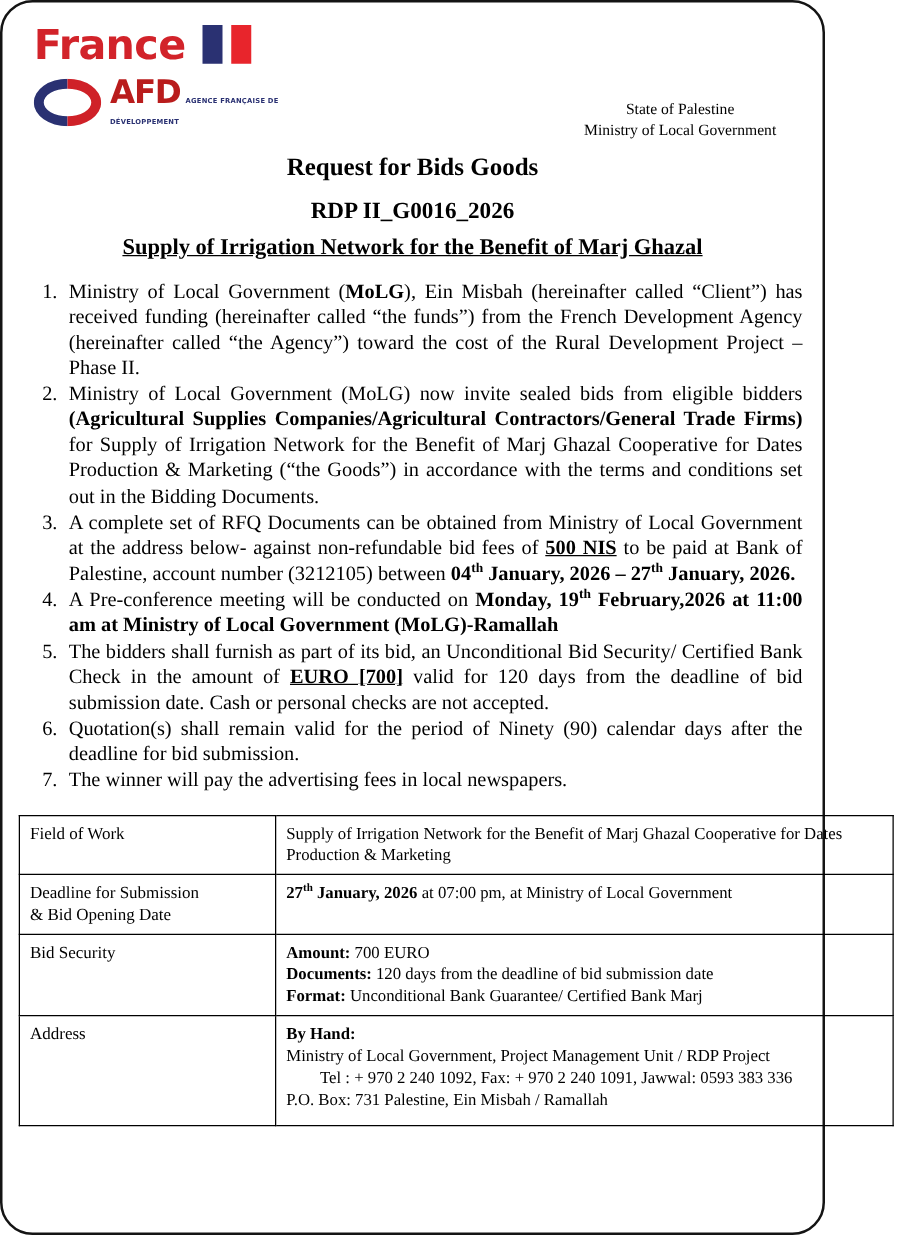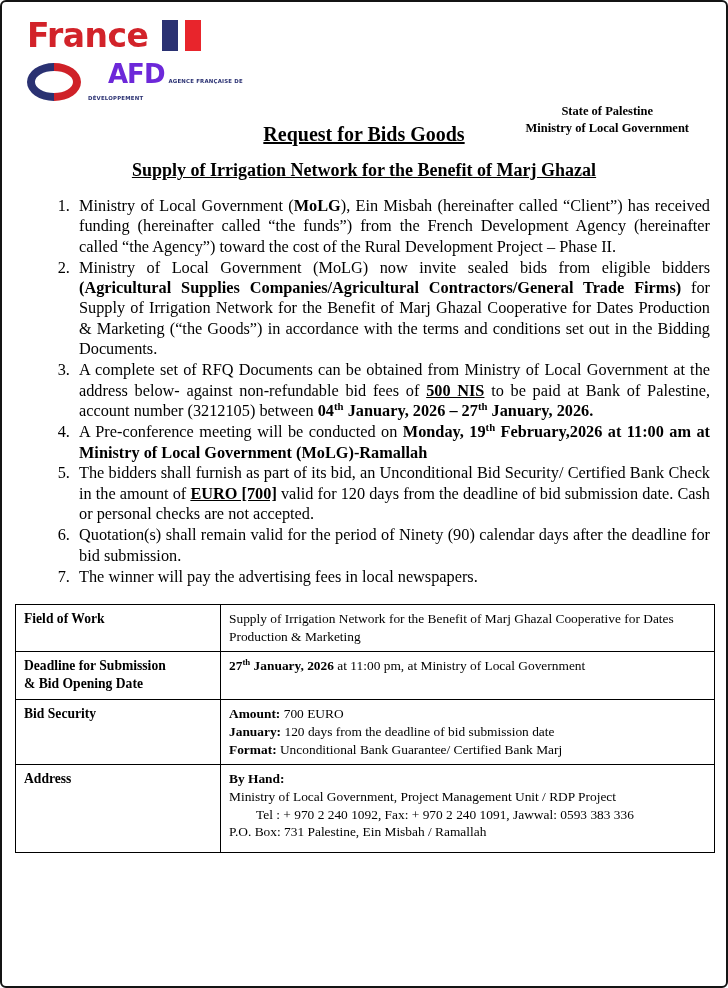--- a/index.html
+++ b/index.html
@@ -9,24 +9,24 @@
   }
   body {
     width: 728px; height: 988px;
     font-family: "Liberation Serif", "DejaVu Serif", serif;
     color: #000000;
     overflow: hidden;
   }
 
   .page {
     position: relative;
-    width: 728px; height: 988px;
+    width: 660px; height: 988px;
     background: #ffffff;
     border: 2.5px solid #141414;
-    border-radius: 6px;
+    border-radius: 26px;
     padding: 9px 13px 0 13px;
   }
 
   
   .header {
     position: relative;
     height: 110px;
   }
   .logo-block {
     position: absolute;
@@ -86,47 +86,45 @@
   .afd-ring .left i  { left: 0; }
   .afd-ring .right { left: 27px; color: #cf2128; }
   .afd-ring .right i { left: -27px; }
 
   .afd-text { line-height: 1; }
   .afd-name {
     font-family: "DejaVu Sans", sans-serif;
     font-weight: 700;
     font-size: 26px;
     letter-spacing: -1px;
-    color: #6d28d9;
+    color: #b91c1c;
     line-height: 1;
-    margin-left: 20px;
   }
   .afd-sub {
     font-family: "DejaVu Sans", sans-serif;
     font-weight: 700;
     font-size: 5.4px;
     letter-spacing: 0.2px;
     color: #2a3172;
     line-height: 1.35;
     margin-top: 2px;
     max-width: 125px;
   }
 
   .ministry {
     position: absolute;
     right: 24px; top: 68px;
     text-align: center;
-    font-weight: bold;
+    font-weight: normal;
     font-size: 12.5px;
     line-height: 1.38;
-    margin-top: 24px;
-  }
-
-  
-  .titles { text-align: center; margin-top: 2px; text-decoration: underline; }
+  }
+
+  
+  .titles { text-align: center; margin-top: 2px; }
   .title-main {
     font-weight: bold;
     font-size: 20px;
     margin-bottom: 13px;
   }
   .title-ref {
     font-weight: bold;
     font-size: 18.5px;
     margin-bottom: 6px;
   }
@@ -142,21 +140,20 @@
   ol.clauses {
     margin: 13px 0 0 0;
     padding: 0 3px 0 35px;
     font-size: 16.3px;
     line-height: 1.255;
   }
   ol.clauses > li {
     text-align: justify;
     margin-bottom: 0.5px;
     padding-left: 5px;
-    margin-left: 24px;
   }
   ol.clauses > li::marker { font-size: 16.3px; }
   b { font-weight: bold; }
   u.bu { text-decoration: underline; font-weight: bold; }
   sup { font-size: 0.66em; vertical-align: super; line-height: 0; }
 
   
   table.info {
     width: 700px;
     margin: 17px auto 0 auto;
@@ -165,21 +162,21 @@
     table-layout: fixed;
   }
   table.info td {
     border: 1.6px solid #000000;
     padding: 5px 8px 6px 8px;
     vertical-align: top;
     line-height: 1.32;
   }
   table.info td.label {
     width: 205px;
-    font-weight: bold;
+    font-weight: normal;
     font-size: 13.6px;
   }
   .row-addr td { height: 88px; }
   .nowrapish { white-space: nowrap; margin-left: 27px; }
 </style>
 </head>
 <body>
 
 <div class="page">
 
@@ -211,20 +208,21 @@
     </div>
 
     <div class="ministry">
       <div>State of Palestine</div>
       <div>Ministry of Local Government</div>
     </div>
   </div>
 
   <div class="titles">
     <div class="title-main">Request for Bids Goods</div>
+    <div class="title-ref">RDP II_G0016_2026</div>
     <div class="title-sub">
       <span>Supply of Irrigation Network for the Benefit of Marj Ghazal</span><br>
     </div>
   </div>
 
   <ol class="clauses">
     <li><span>Ministry of Local Government (</span><b>MoLG</b><span>), Ein Misbah (hereinafter called “Client”) has received funding (hereinafter called “the funds”) from the French Development Agency (hereinafter called “the Agency”) toward the cost of the Rural Development Project – Phase II.</span></li>
 
     <li><span>Ministry of Local Government (MoLG) now invite sealed bids from eligible bidders </span><b>(Agricultural Supplies Companies/Agricultural Contractors/General Trade Firms)</b><span> for Supply of Irrigation Network for the Benefit of Marj Ghazal Cooperative for Dates Production &amp; Marketing (“the Goods”) in accordance with the terms and conditions set out in the Bidding Documents.</span></li>
 
@@ -243,27 +241,27 @@
     <tbody>
       <tr>
         <td class="label">Field of Work</td>
         <td>Supply of Irrigation Network for the Benefit of Marj Ghazal Cooperative for Dates Production &amp; Marketing</td>
       </tr>
       <tr>
         <td class="label">
           <span>Deadline for Submission</span><br>
           <span>&amp; Bid Opening Date</span>
         </td>
-        <td><b>27</b><b><sup>th</sup></b><b> January, 2026</b><span> at 11:00 pm, at Ministry of Local Government</span></td>
+        <td><b>27</b><b><sup>th</sup></b><b> January, 2026</b><span> at 07:00 pm, at Ministry of Local Government</span></td>
       </tr>
       <tr>
         <td class="label">Bid Security</td>
         <td>
           <div><b>Amount:</b><span> 700 EURO</span></div>
-          <div><b>January:</b><span> 120 days from the deadline of bid submission date</span></div>
+          <div><b>Documents:</b><span> 120 days from the deadline of bid submission date</span></div>
           <div><b>Format:</b><span>  Unconditional Bank Guarantee/ Certified Bank Marj</span></div>
         </td>
       </tr>
       <tr class="row-addr">
         <td class="label">Address</td>
         <td>
           <div><b>By Hand:</b></div>
           <div>Ministry of Local Government, Project Management Unit / RDP Project</div>
           <div class="nowrapish">Tel : + 970 2 240 1092,  Fax:  + 970 2 240 1091, Jawwal: 0593 383 336</div>
           <div>P.O. Box: 731 Palestine, Ein Misbah / Ramallah</div>

